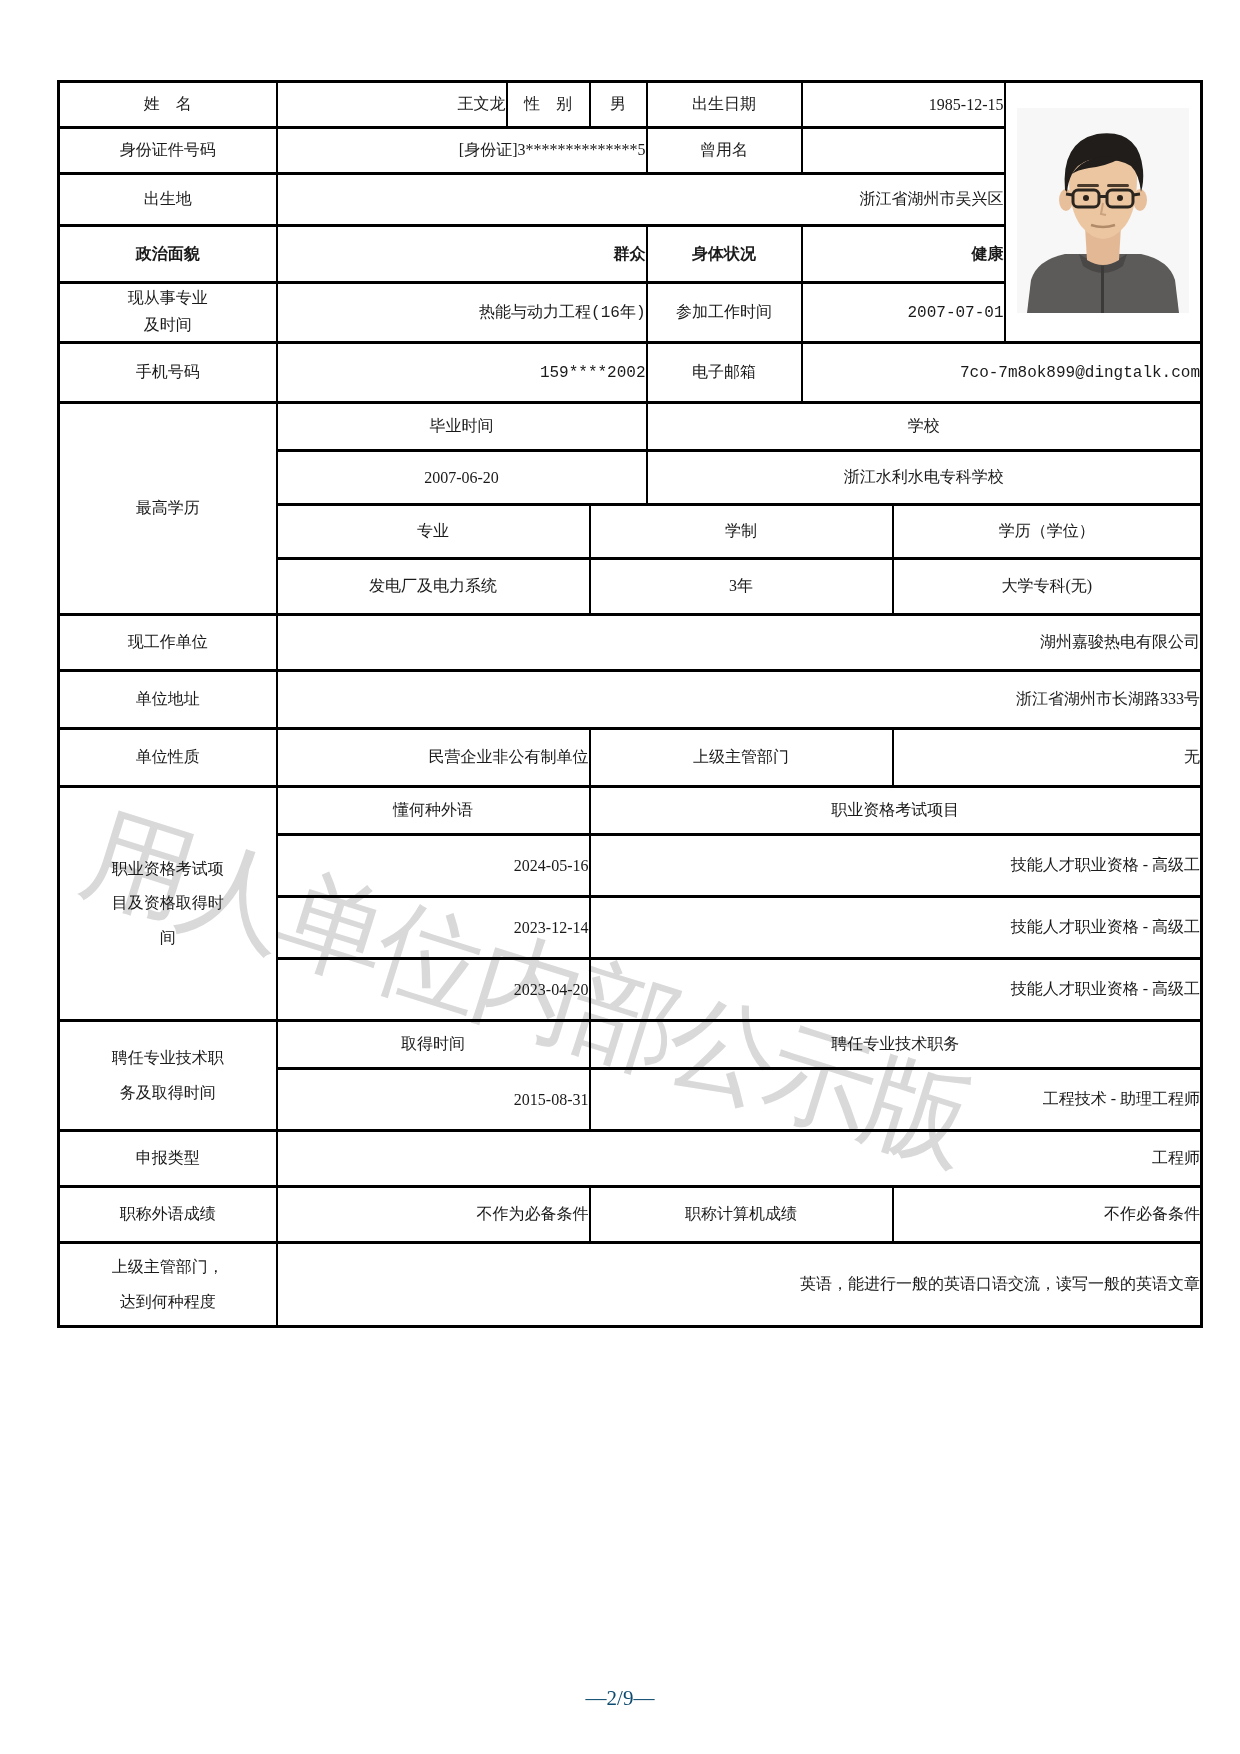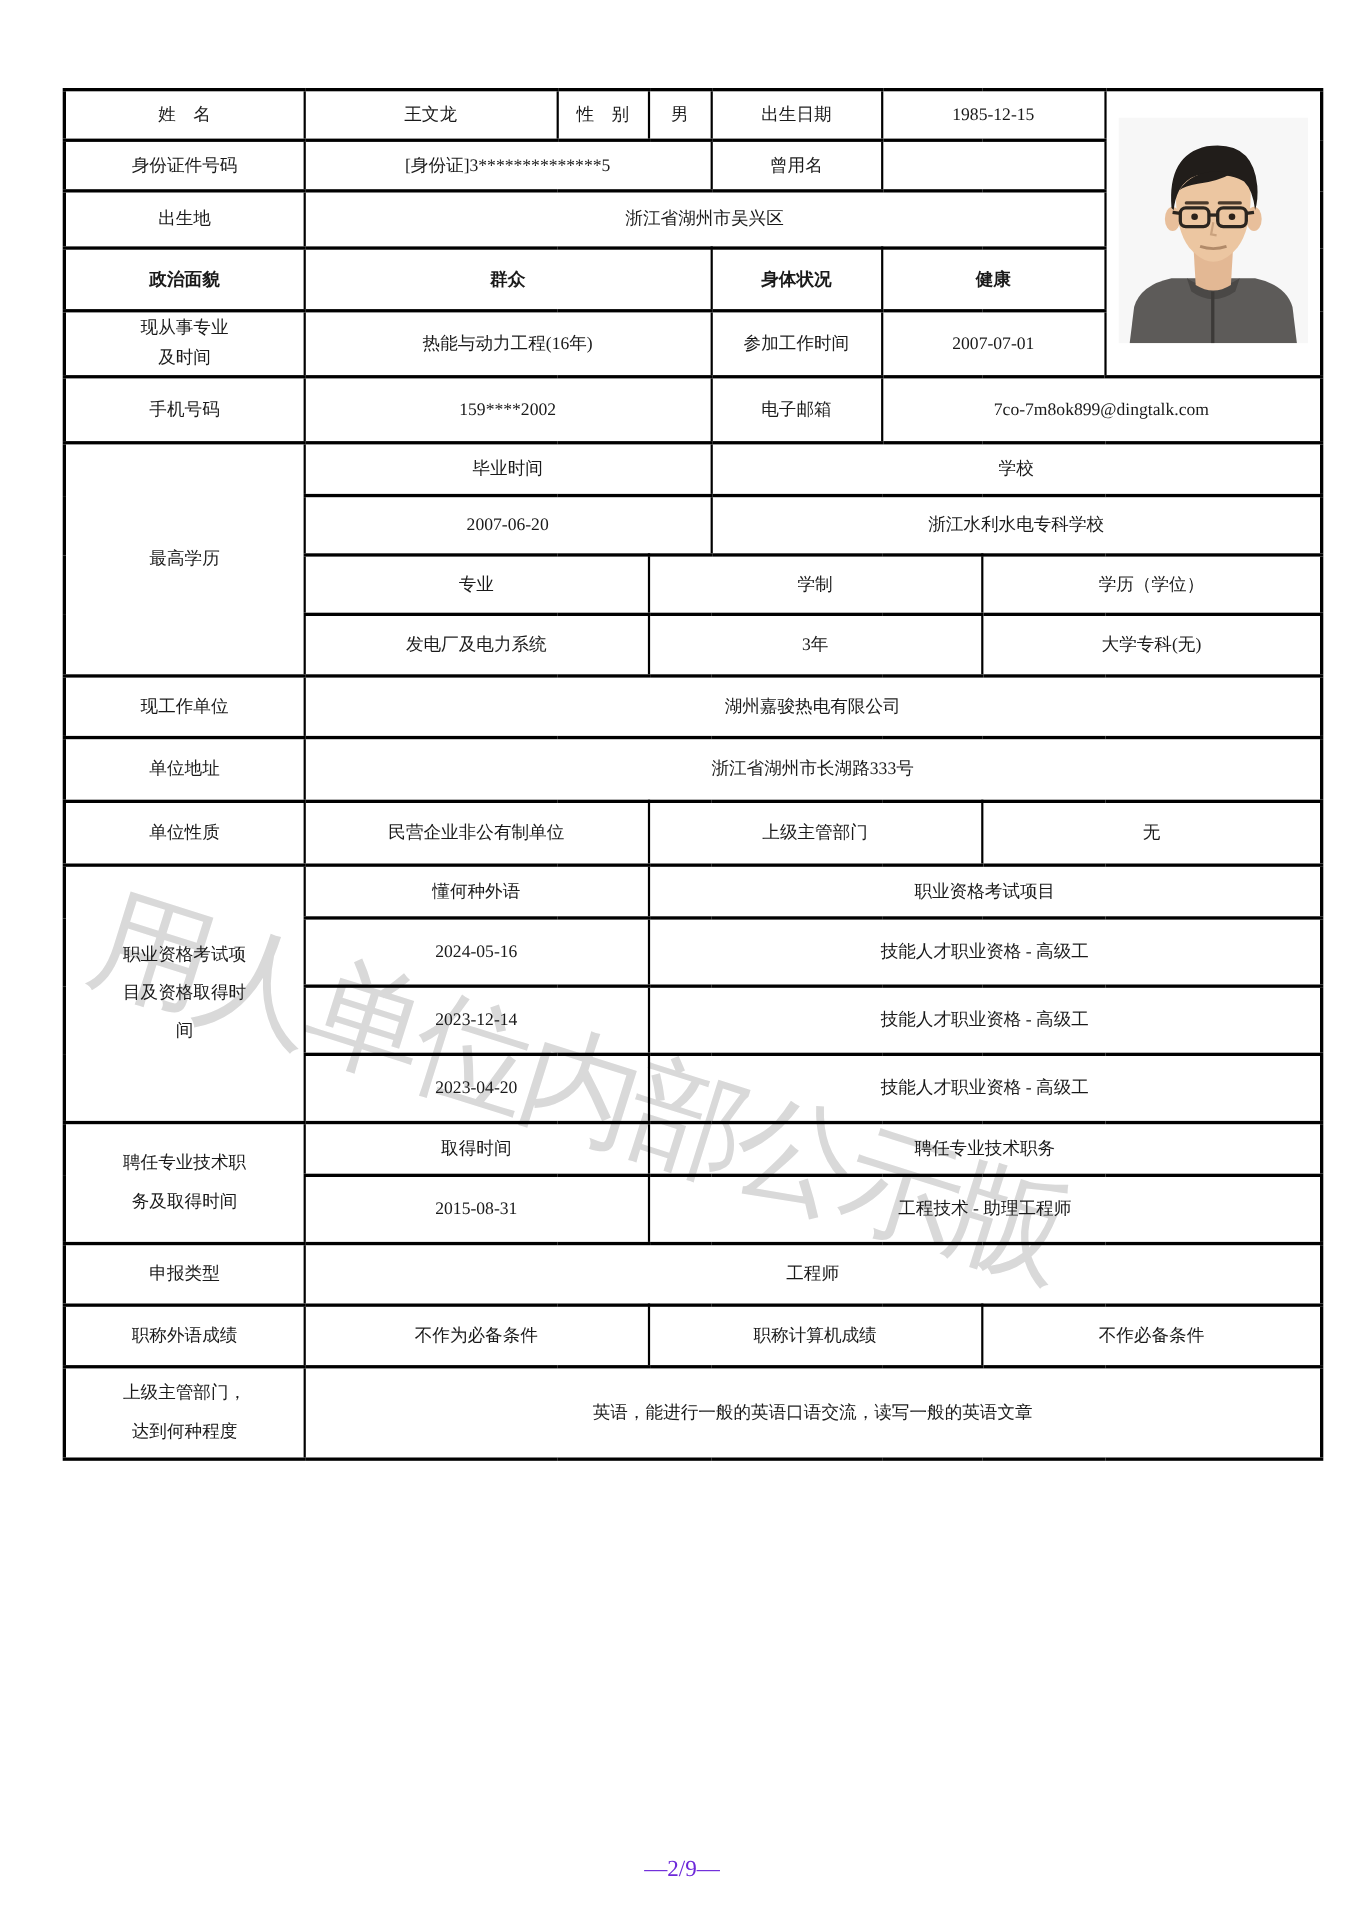--- a/index.html
+++ b/index.html
@@ -36,45 +36,45 @@
   }
   table.form td{
     border:solid #000;
     border-width:3px 2px;
     vertical-align:middle;
     padding:0;
     overflow:hidden;
   }
   table.form{border:3px solid #000;}
   td.lbl{text-align:center;}
-  td.val{text-align:center;padding-left:13px;}
+  td.val{text-align:right;padding-left:13px;}
   td.ctr{text-align:center;}
   .pre{white-space:pre-line;}
   .lh-tight{line-height:1.65;}
   .lh-wide{line-height:2.15;}
   
   tr.h46{height:46px;} tr.h48{height:48px;} tr.h52{height:52px;padding-left:44px;}
   tr.h54{height:54px;} tr.h56{height:56px;} tr.h57{height:57px;font-weight:bold;}
-  tr.h58{height:58px;margin-left:33px;} tr.h60{height:60px;} tr.h62{height:62px;}
+  tr.h58{height:58px;margin-left:33px;} tr.h60{height:60px;font-family:Liberation Mono, monospace;} tr.h62{height:62px;}
   tr.h84{height:84px;}
   
   td.photo-cell{vertical-align:bottom;text-align:center;padding-bottom:8px;}
   .photo{
     display:inline-block;
     width:172px;height:205px;
     background:#f7f7f7;
     line-height:0;
   }
   
   .footer{
     position:absolute;
     left:0;right:0;top:1686px;
     text-align:center;
     font-size:21px;
-    color:#6d28d9;
+    color:#0c4a6e;
     z-index:1;
   }
 </style>
 </head>
 <body>
 
 <div class="page">
 
   <div class="watermark">用人单位内部公示版</div>
 

